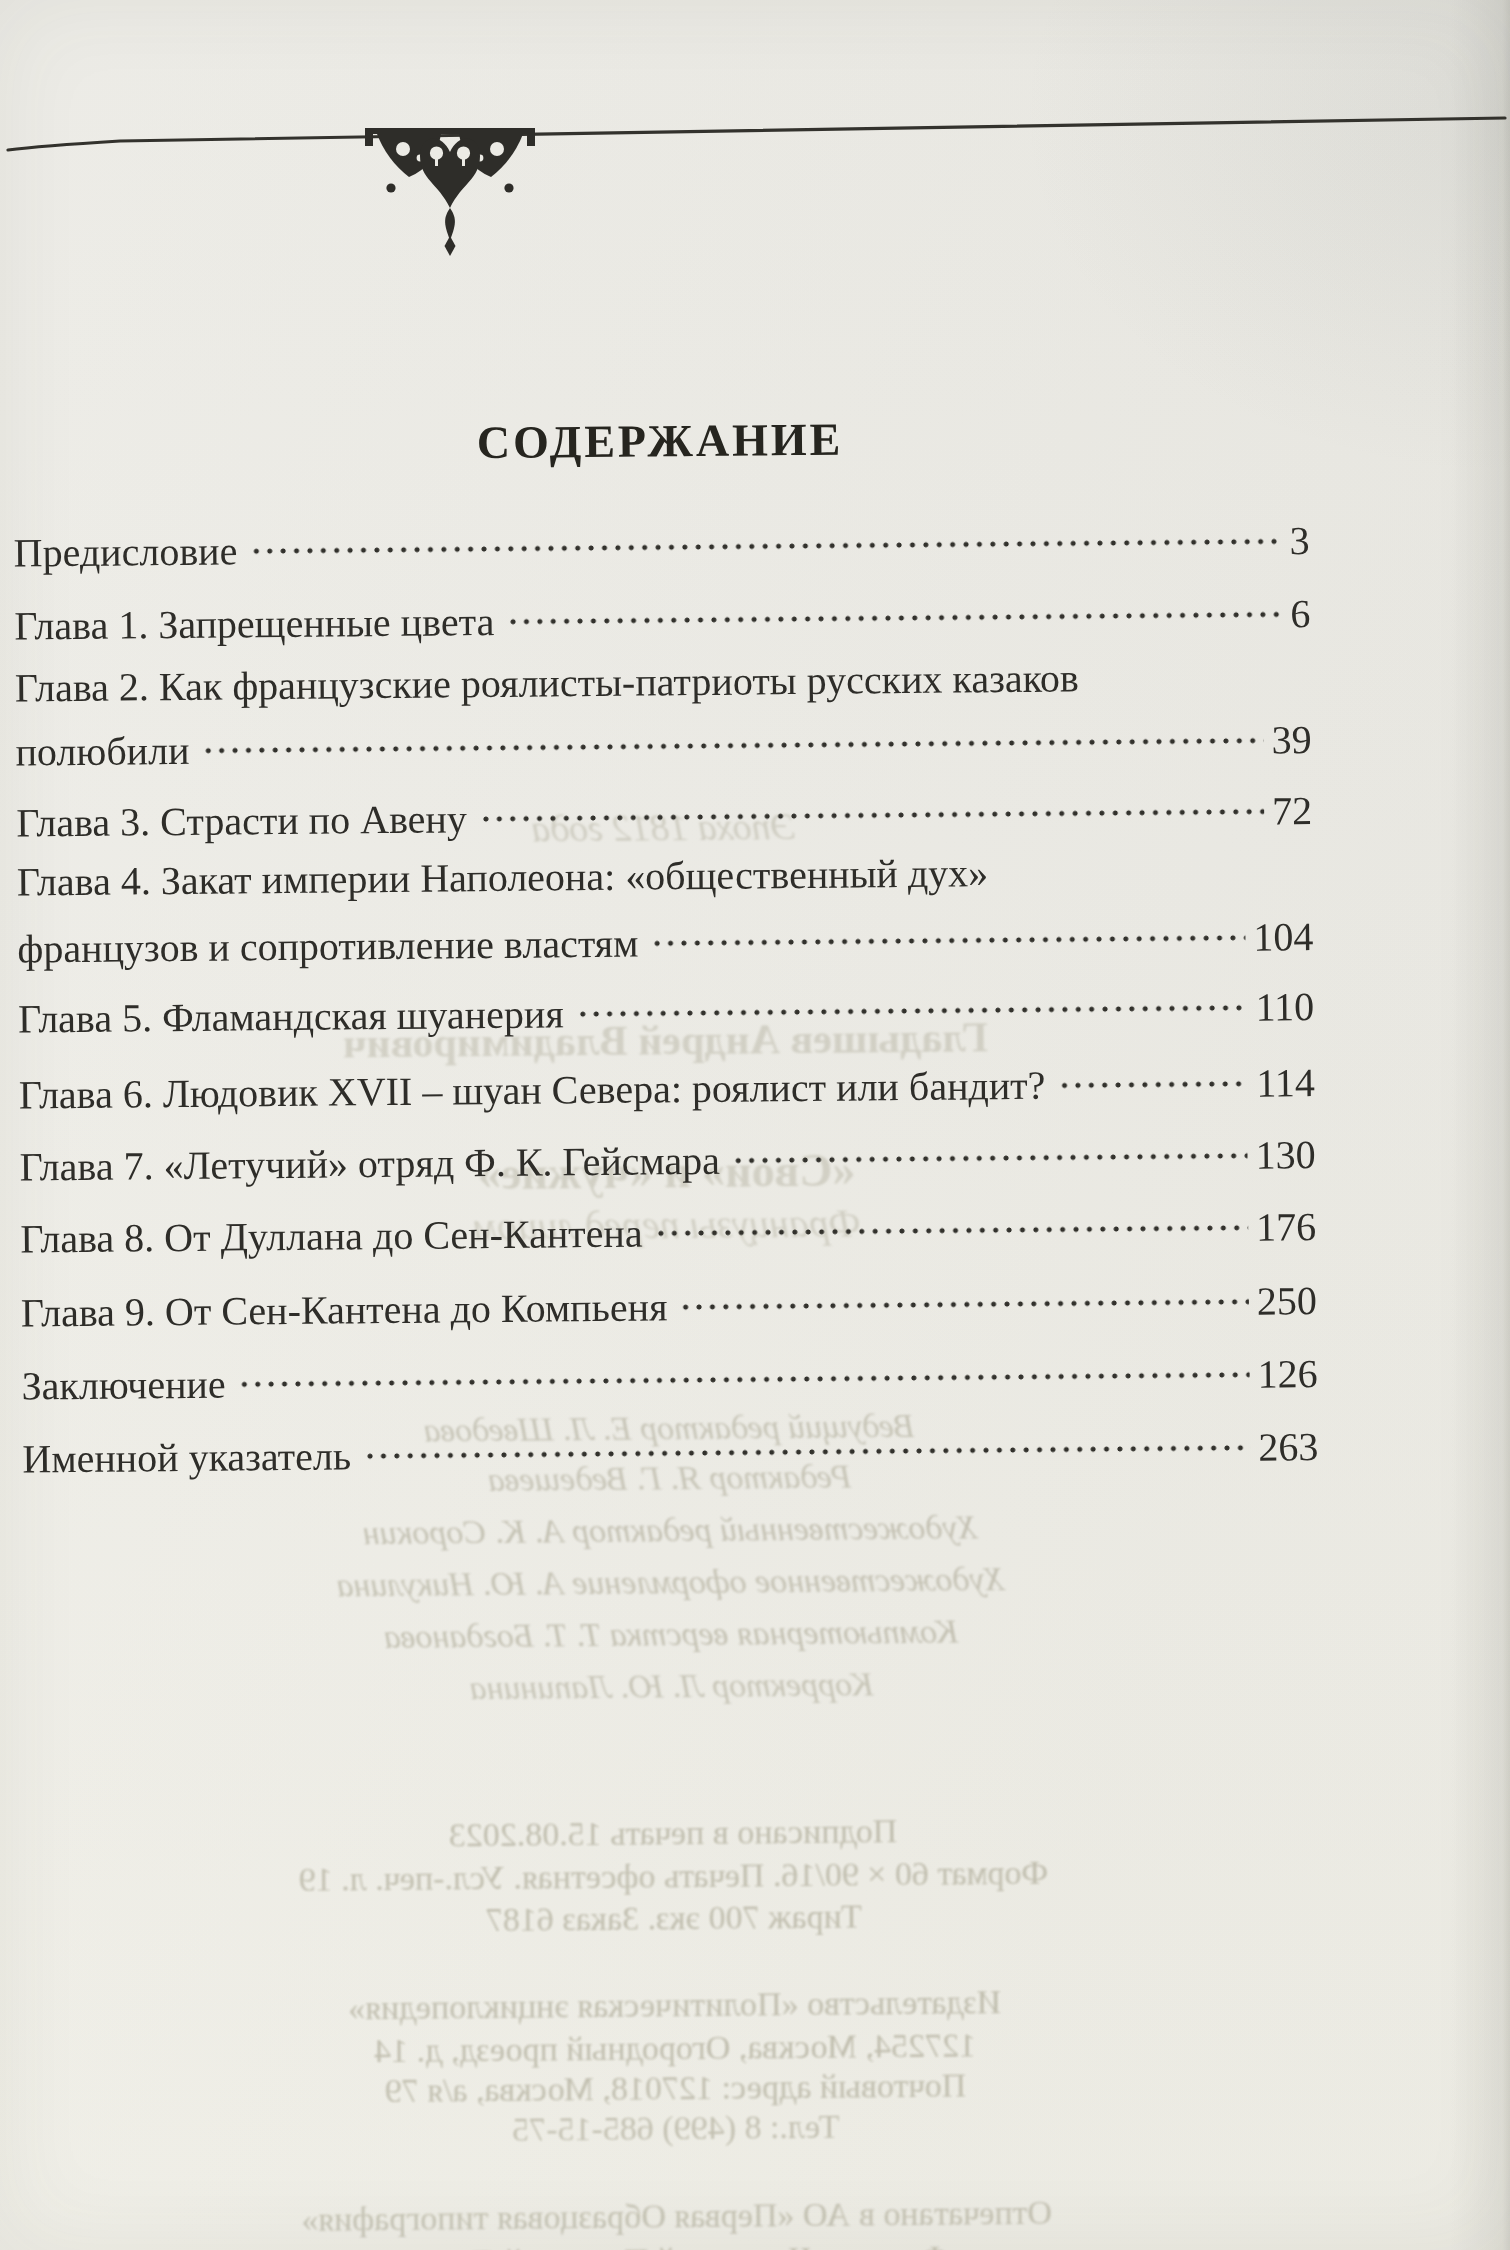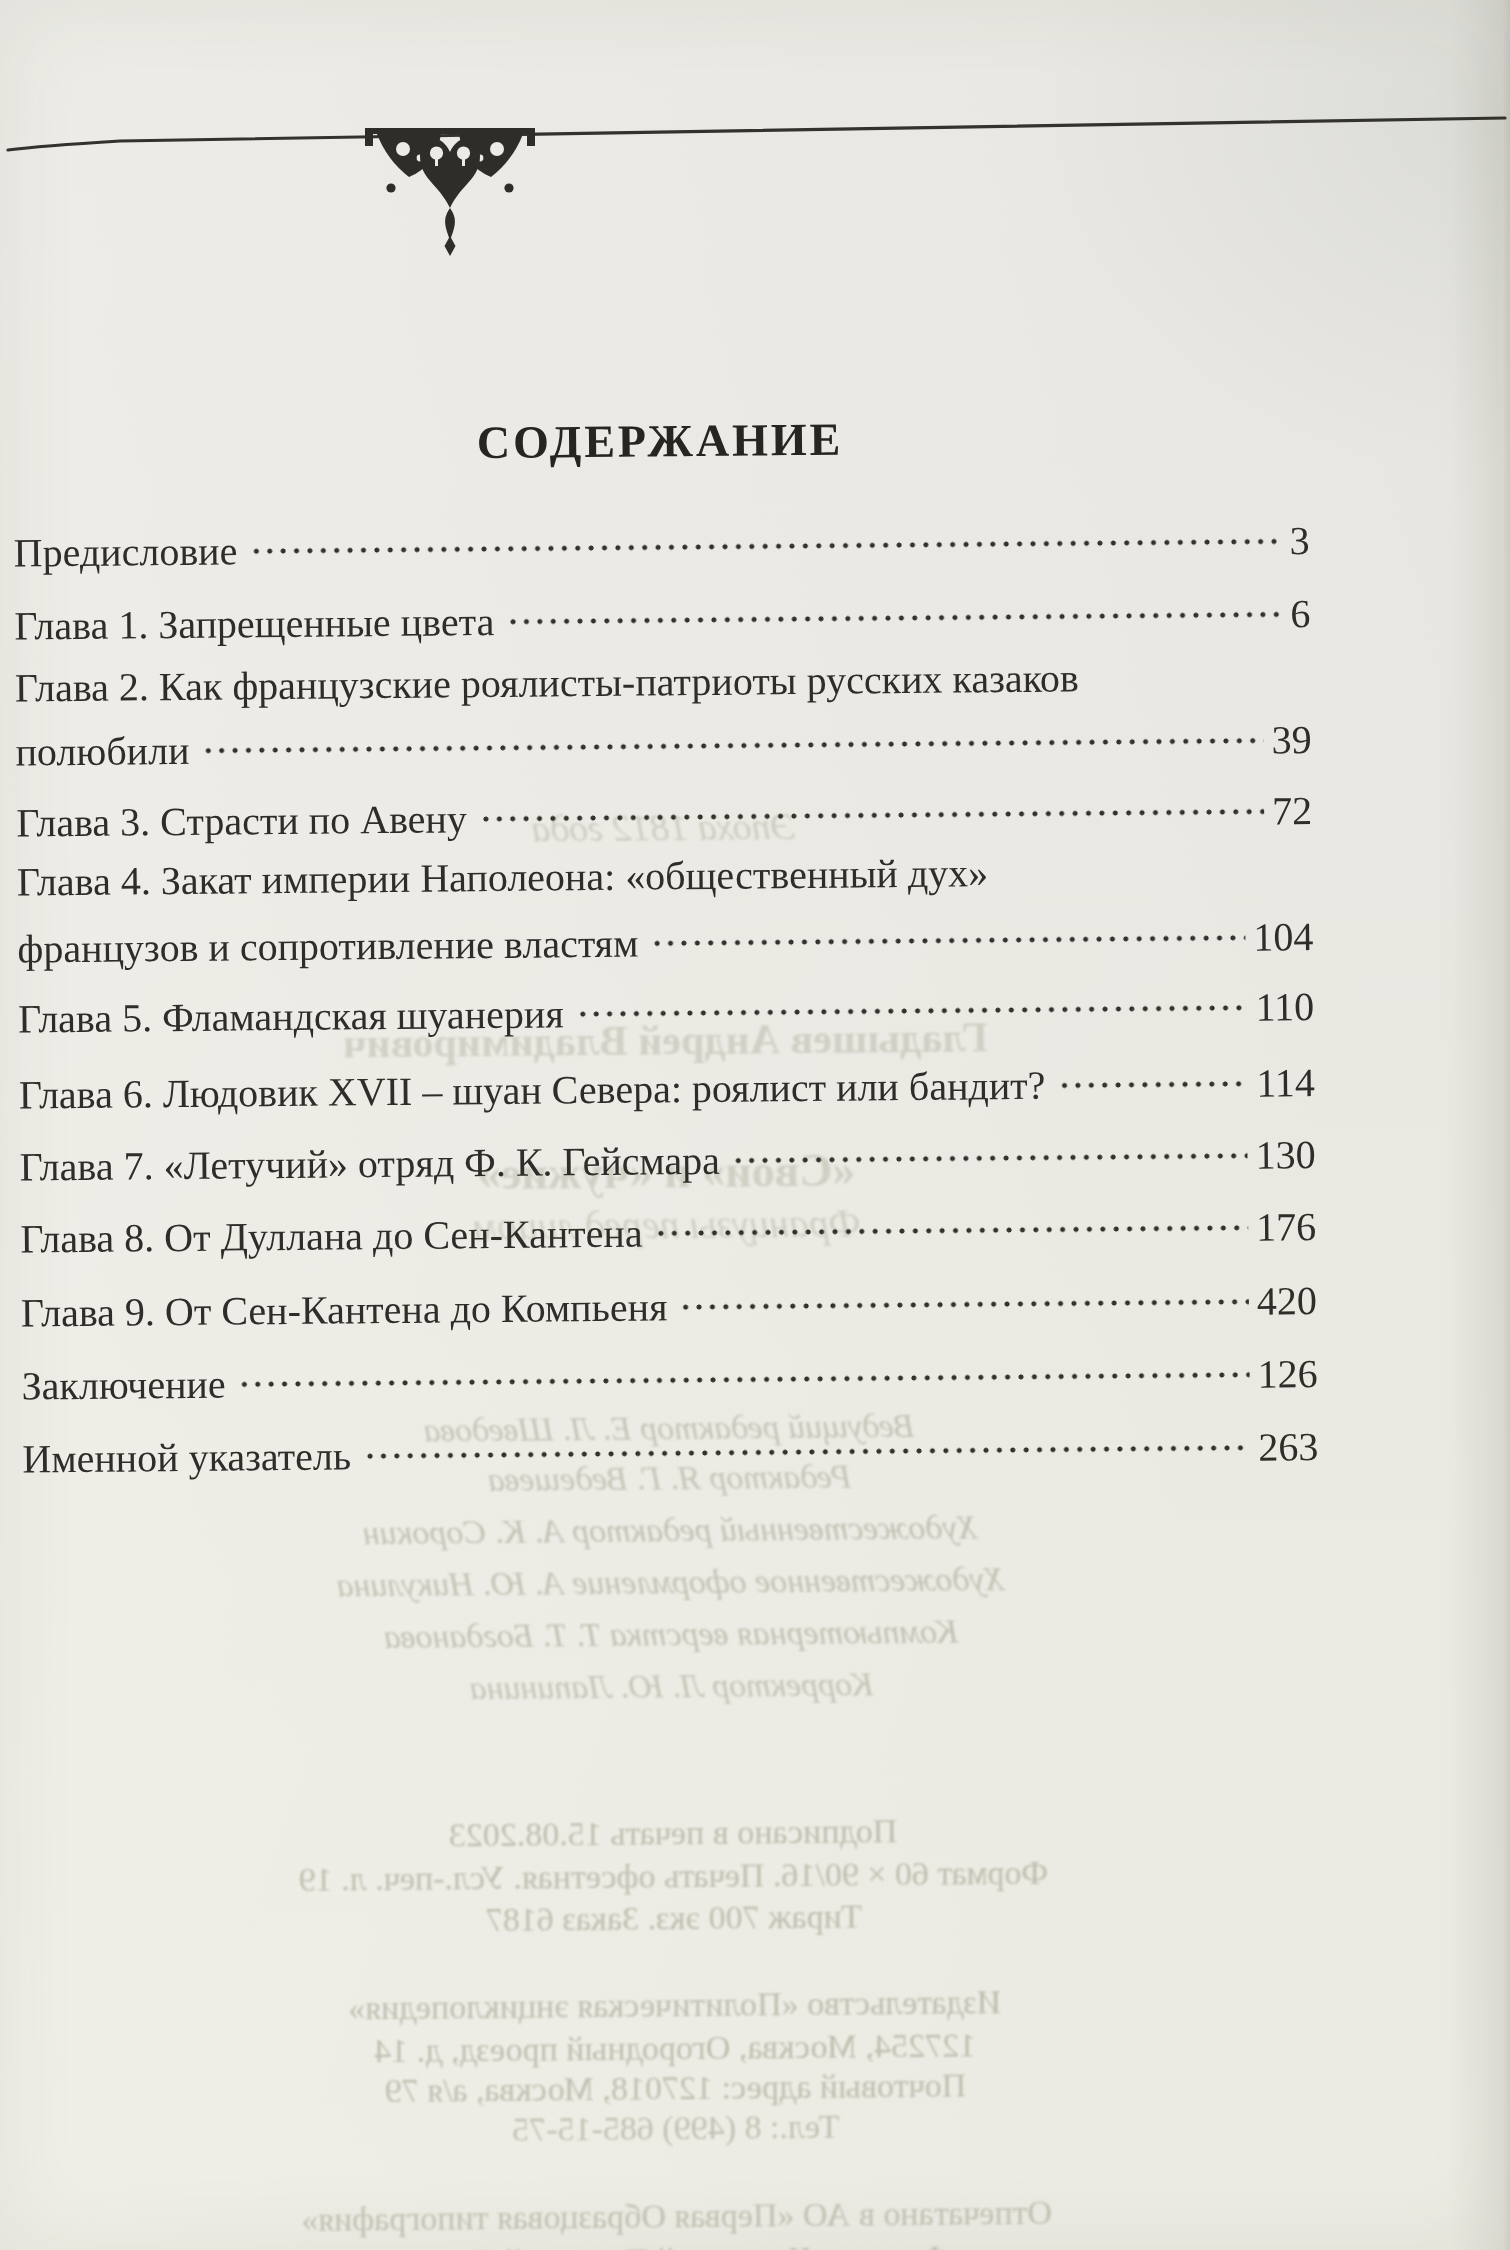--- a/index.html
+++ b/index.html
@@ -167,21 +167,21 @@
           <span class="pagenum">130</span>
         </div>
         <div class="toc-line" style="top: 1198px;">
           <span class="toc-text">Глава 8. От Дуллана до Сен-Кантена</span>
           <span class="leader"></span>
           <span class="pagenum">176</span>
         </div>
         <div class="toc-line" style="top: 1272px;">
           <span class="toc-text">Глава 9. От Сен-Кантена до Компьеня</span>
           <span class="leader"></span>
-          <span class="pagenum">420</span>
+          <span class="pagenum">250</span>
         </div>
         <div class="toc-line" style="top: 1345px;">
           <span class="toc-text">Заключение</span>
           <span class="leader"></span>
           <span class="pagenum">126</span>
         </div>
         <div class="toc-line" style="top: 1418px;">
           <span class="toc-text">Именной указатель</span>
           <span class="leader"></span>
           <span class="pagenum">263</span>

